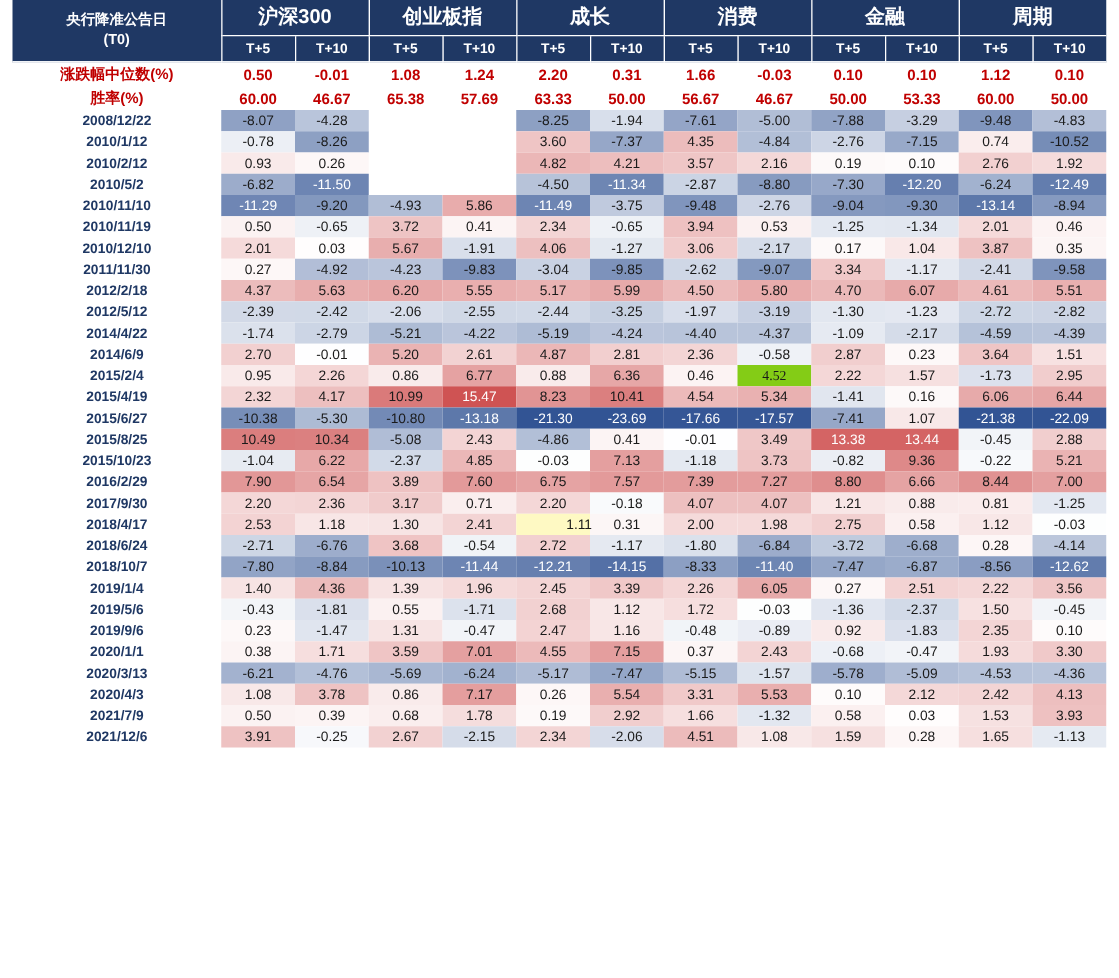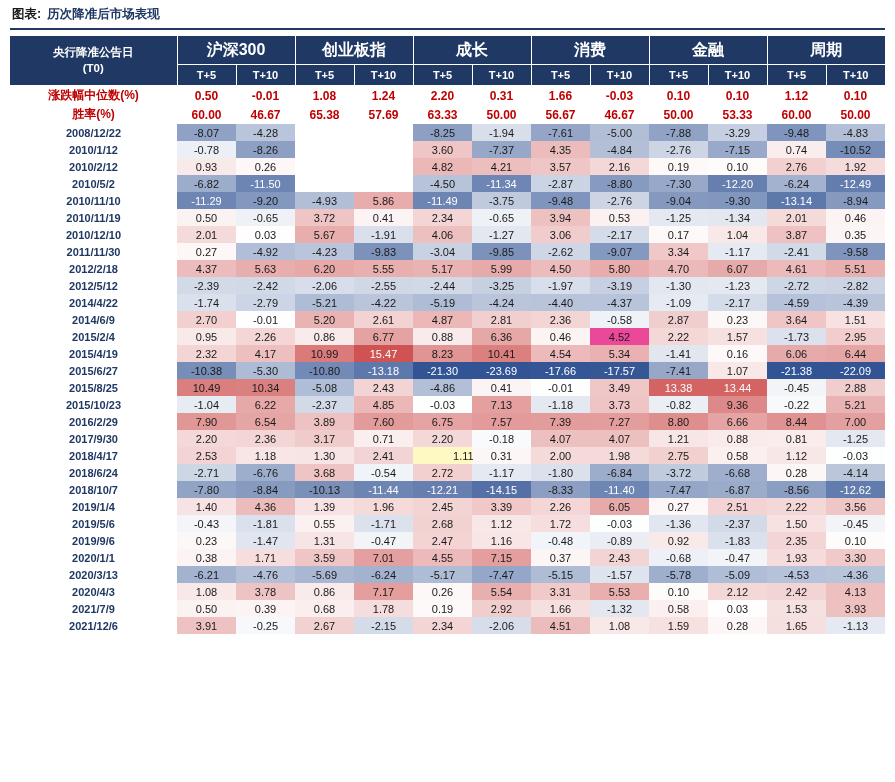--- a/index.html
+++ b/index.html
@@ -78,24 +78,20 @@
     padding-top: 5px;
     font-size: 11px;
     color: #333;
   }
 </style>
 </head>
 <body>
 
 <div class="page">
 
-  <div class="title-bar">
-    <span class="title-label">图表:</span>
-    <span class="title-text">历次降准后市场表现</span>
-  </div>
 
   <table>
     <colgroup>
       <col class="c0">
         <col class="cx">
         <col class="cx">
         <col class="cx">
         <col class="cx">
         <col class="cx">
         <col class="cx">
@@ -347,21 +343,21 @@
         </tr>
         <tr>
           <td class="label">2015/2/4</td>
           <td style="background: rgb(249, 234, 234); color: rgb(26, 26, 26);">0.95</td>
           <td style="background: rgb(244, 214, 214); color: rgb(26, 26, 26);">2.26</td>
           <td style="background: rgb(249, 235, 235); color: rgb(26, 26, 26);">0.86</td>
           <td style="background: rgb(229, 162, 162); color: rgb(26, 26, 26);">6.77</td>
           <td style="background: rgb(249, 235, 235); color: rgb(26, 26, 26);">0.88</td>
           <td style="background: rgb(230, 167, 167); color: rgb(26, 26, 26);">6.36</td>
           <td style="background: rgb(252, 243, 243); color: rgb(26, 26, 26);">0.46</td>
-          <td style="background: #ec4899; color: rgb(26, 26, 26);">4.52</td>
+          <td style="background: #84cc16; color: rgb(26, 26, 26); font-family: Liberation Serif, serif;">4.52</td>
           <td style="background: rgb(244, 215, 215); color: rgb(26, 26, 26);">2.22</td>
           <td style="background: rgb(246, 224, 224); color: rgb(26, 26, 26);">1.57</td>
           <td style="background: rgb(220, 225, 237); color: rgb(26, 26, 26);">-1.73</td>
           <td style="background: rgb(241, 205, 205); color: rgb(26, 26, 26);">2.95</td>
         </tr>
         <tr>
           <td class="label">2015/4/19</td>
           <td style="background: rgb(243, 213, 213); color: rgb(26, 26, 26);">2.32</td>
           <td style="background: rgb(237, 191, 191); color: rgb(26, 26, 26);">4.17</td>
           <td style="background: rgb(218, 122, 122); color: rgb(26, 26, 26);">10.99</td>

